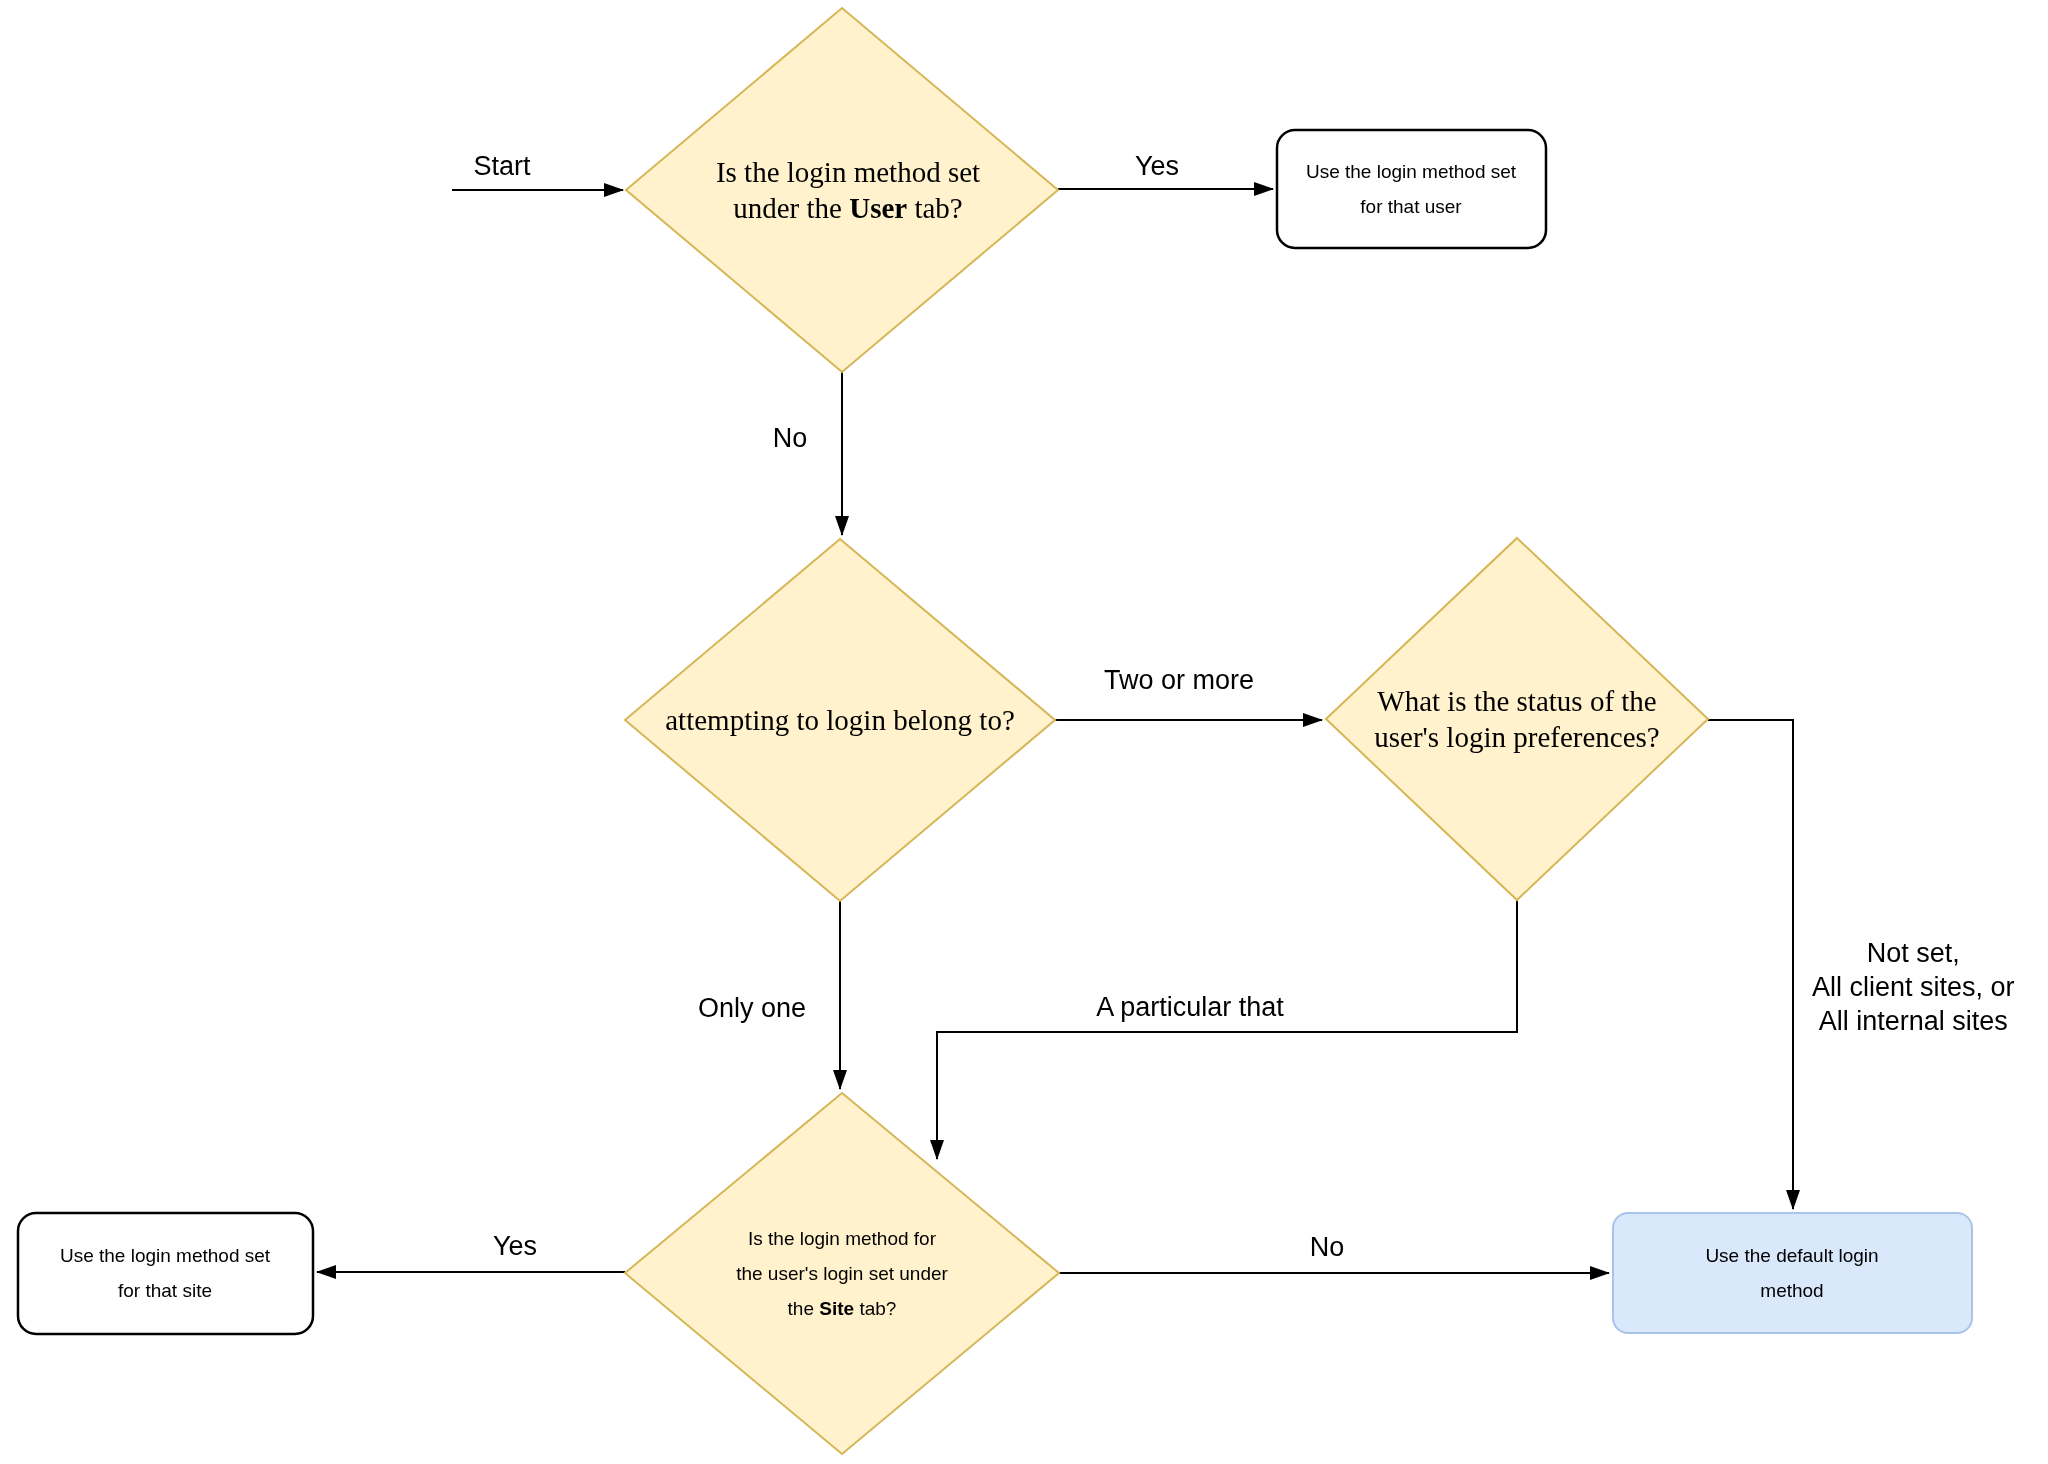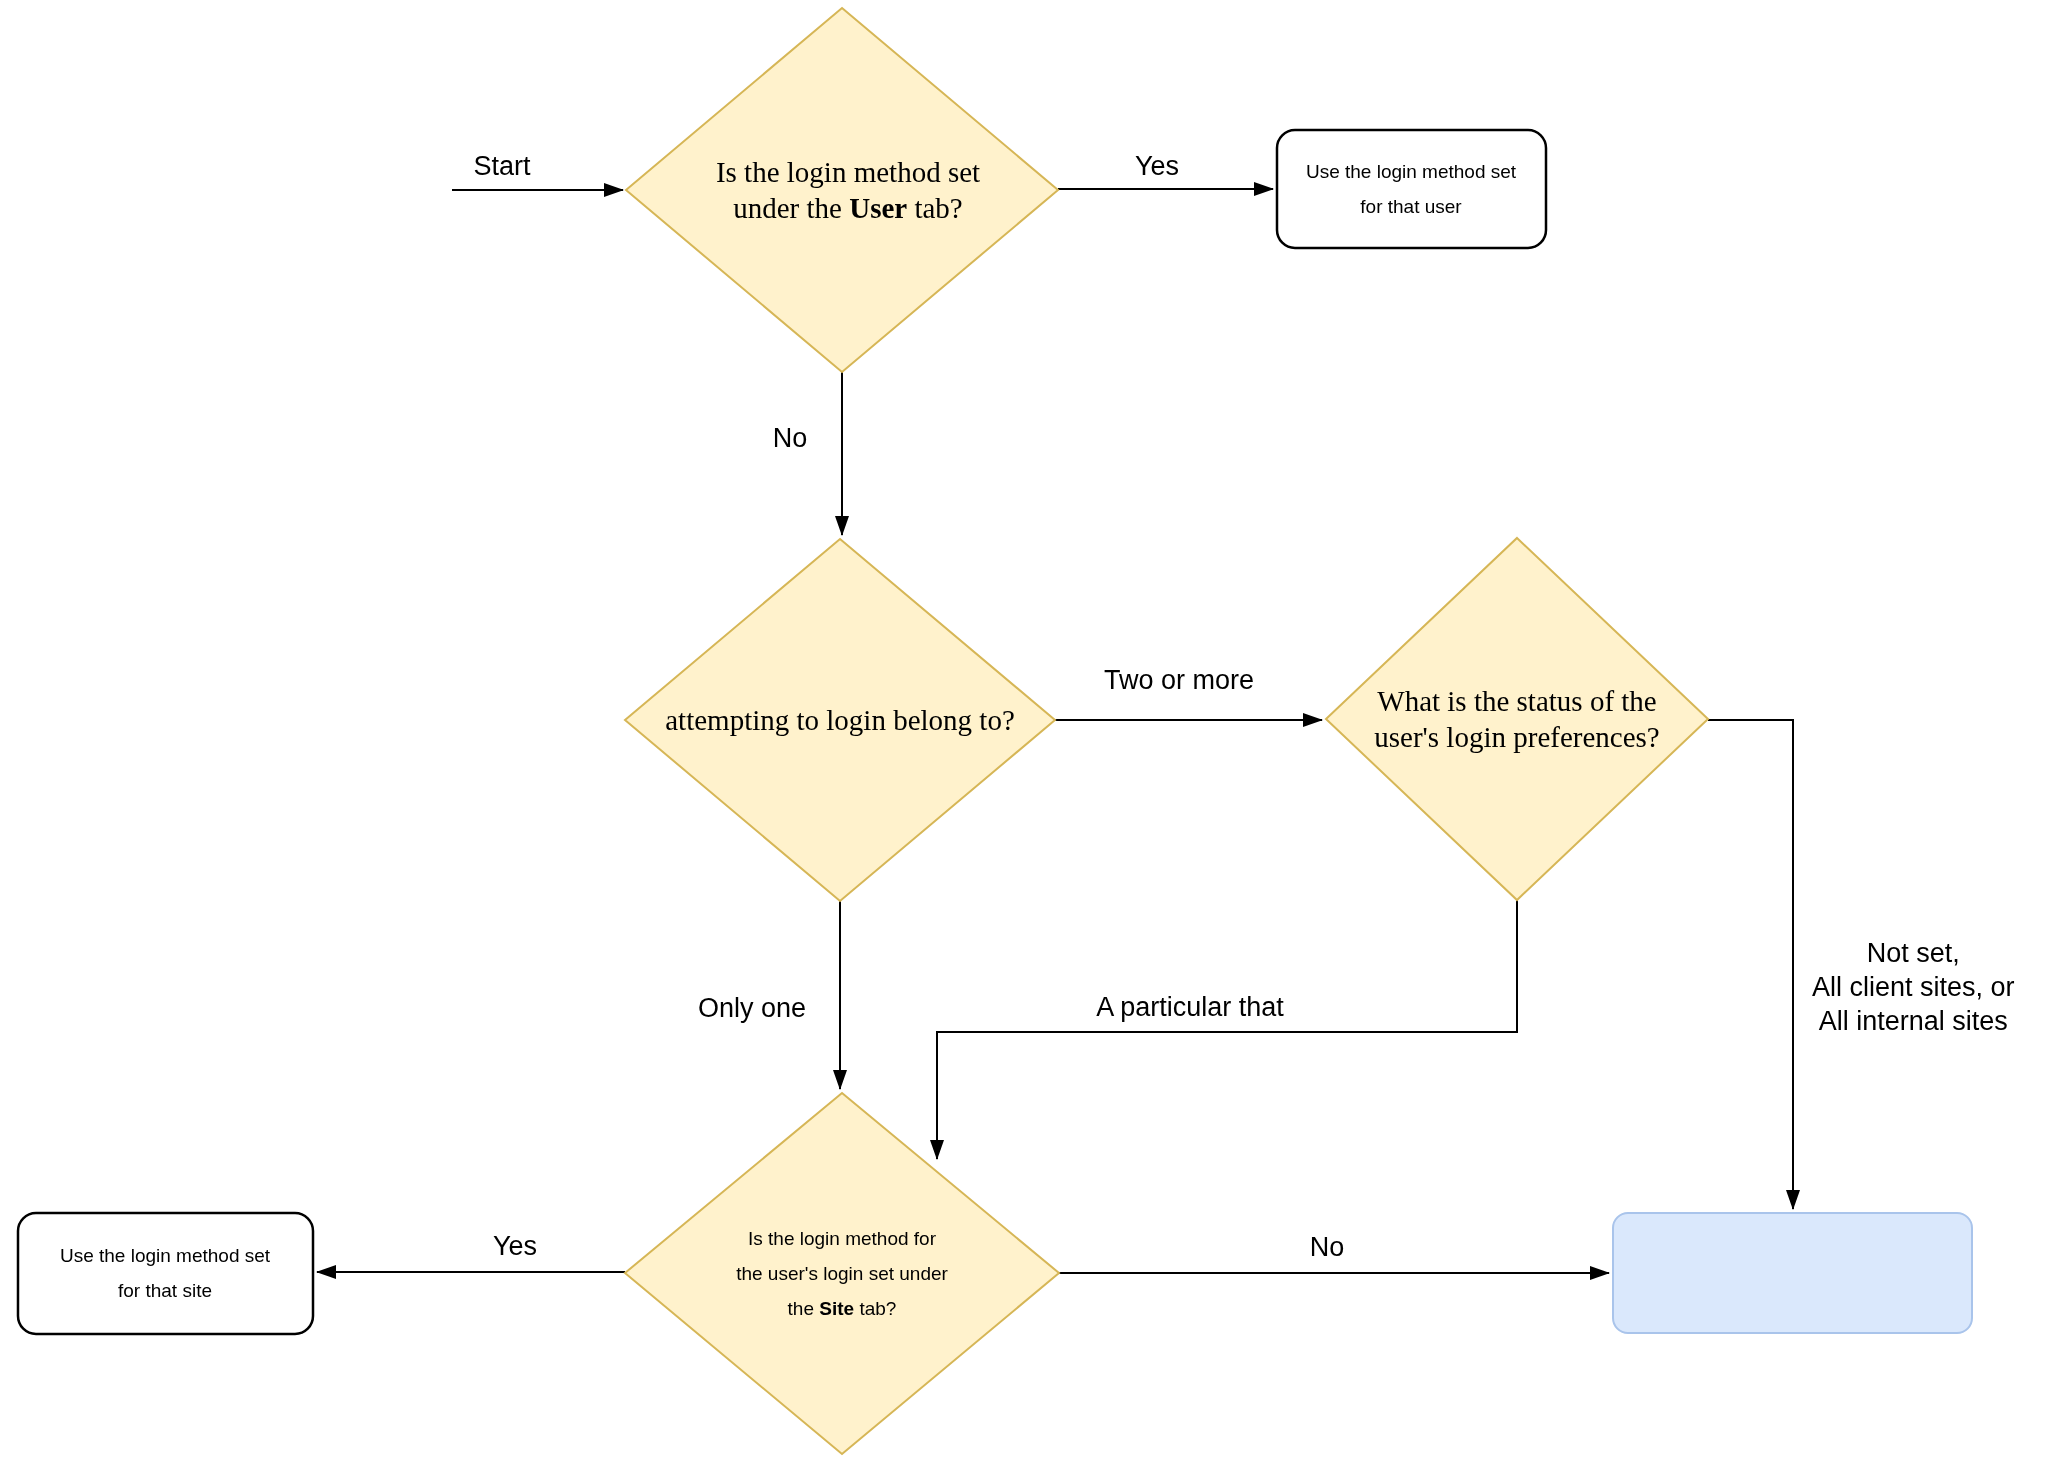--- a/index.html
+++ b/index.html
@@ -96,20 +96,24 @@
     <div>Is the login method for</div>
     <div>the user's login set under</div>
     <div><span>the </span><span class="b">Site</span><span> tab?</span></div>
   </div>
 
   <div class="txt" style="left:165px;top:1273px;">
     <div>Use the login method set</div>
     <div>for that site</div>
   </div>
 
+  <div class="txt" style="left:1792px;top:1273px;">
+    <div>Use the default login</div>
+    <div>method</div>
+  </div>
 
   <div class="edge-label" style="left:502px;top:166px;">Start</div>
   <div class="edge-label" style="left:1157px;top:166px;">Yes</div>
   <div class="edge-label" style="left:790px;top:438px;">No</div>
   <div class="edge-label" style="left:1179px;top:680px;">Two or more</div>
   <div class="edge-label" style="left:752px;top:1008px;">Only one</div>
   <div class="edge-label" style="left:1190px;top:1007px;">A particular that</div>
   <div class="edge-label" style="left:1327px;top:1247px;">No</div>
   <div class="edge-label" style="left:515px;top:1246px;">Yes</div>
 

